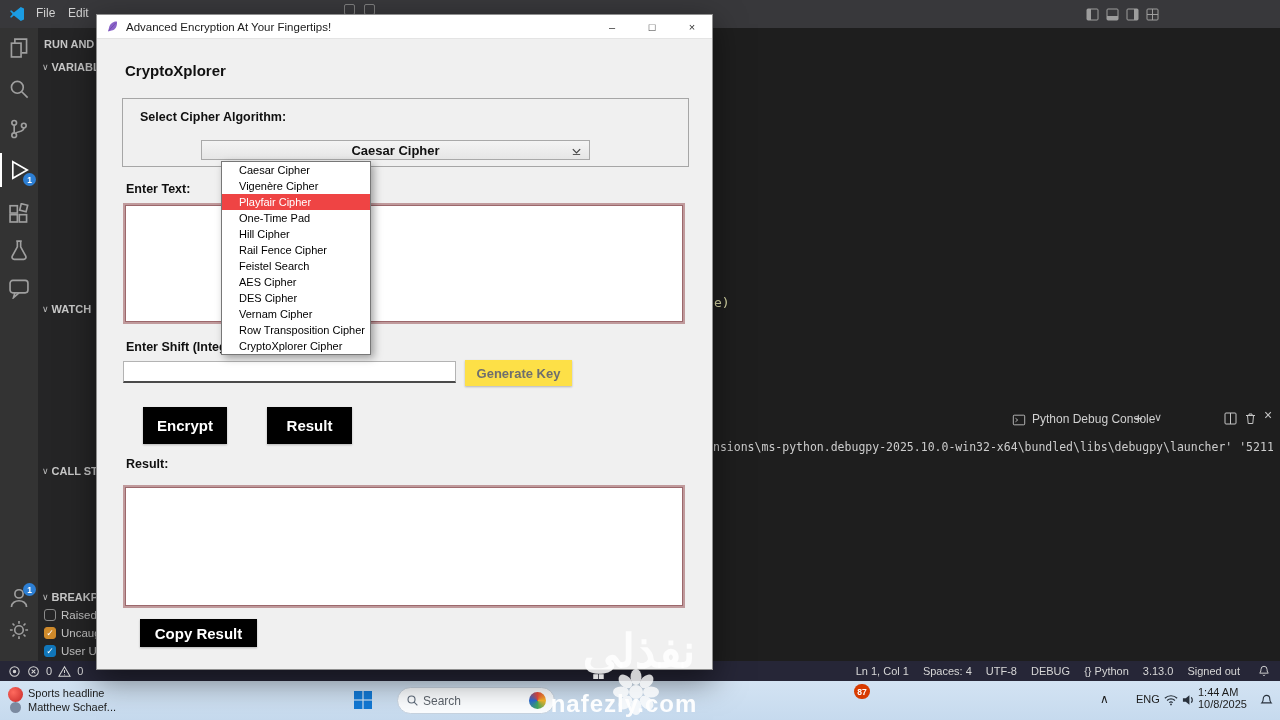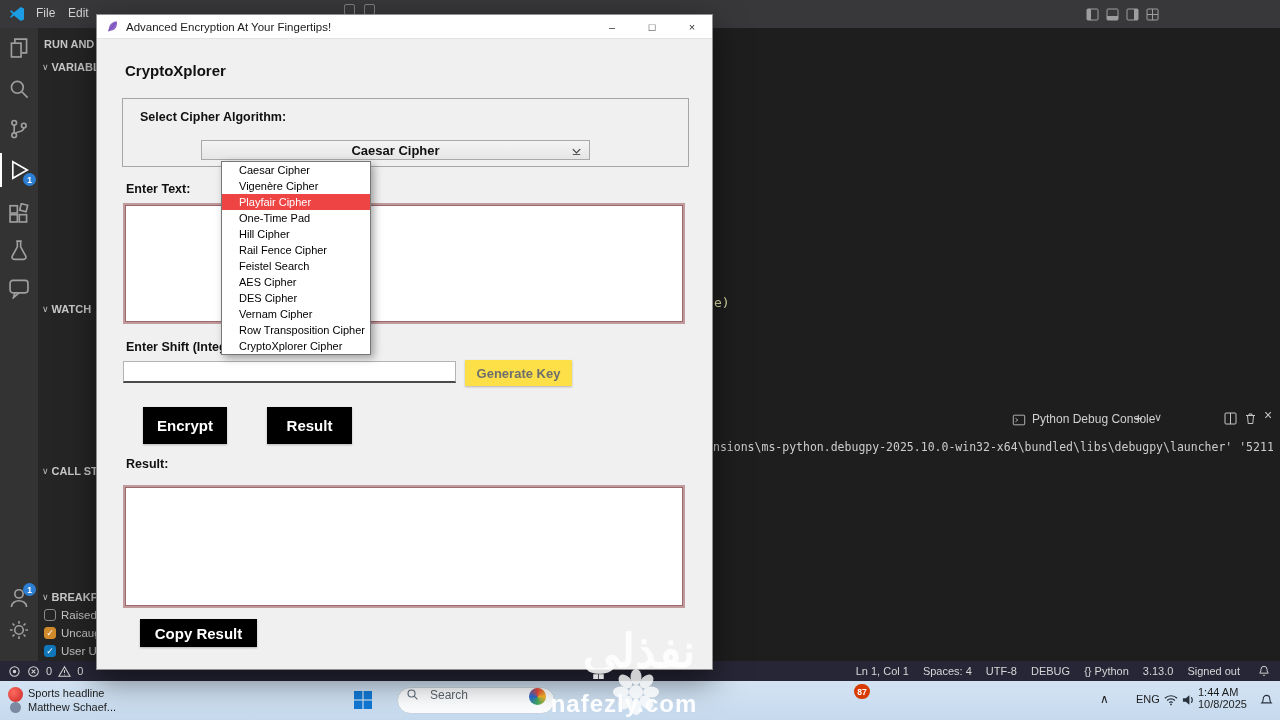--- a/index.html
+++ b/index.html
@@ -240,21 +240,21 @@
 
   <div class="abs" style="left:353px;top:690px;width:20px;height:20px;position:absolute;top:9px;left:353px">
     <svg width="20" height="20" viewBox="0 0 20 20">
         <rect x="1" y="1" width="8.4" height="8.4" fill="#1278d4"></rect>
         <rect x="10.6" y="1" width="8.4" height="8.4" fill="#1278d4"></rect>
         <rect x="1" y="10.6" width="8.4" height="8.4" fill="#1278d4"></rect>
         <rect x="10.6" y="10.6" width="8.4" height="8.4" fill="#1278d4"></rect>
       </svg>
   </div>
 
-  <div class="abs" style="left:397px;top:6px;width:158px;height:27px;background:#fbfdff;border:1px solid #c7d3e0;border-radius:14px;display:flex;padding:0 8px;gap:11px">
+  <div class="abs" style="left:397px;top:6px;width:158px;height:27px;background:#fbfdff;border:1px solid #c7d3e0;border-radius:14px;display:flex;align-items:center;padding:0 8px;gap:4px">
     <svg width="13" height="13" viewBox="0 0 16 16">
         <circle cx="6.8" cy="6.8" r="4.3" fill="none" stroke="#5f6b7a" stroke-width="1.4"></circle>
         <path d="M10 10l4 4" stroke="#5f6b7a" stroke-width="1.4"></path>
       </svg>
     <span style="font-size:12px;color:#5d646c">Search</span>
     <span style="margin-left:auto;width:17px;height:17px;border-radius:50%;background:conic-gradient(#e64a3c,#f7b529,#41a85f,#2a69d2,#e64a3c)"></span>
   </div>
 
   <span class="badge" style="left:854px;top:3px;background:#d83b01;width:16px;height:15px;border-radius:8px;position:absolute">87</span>
 

